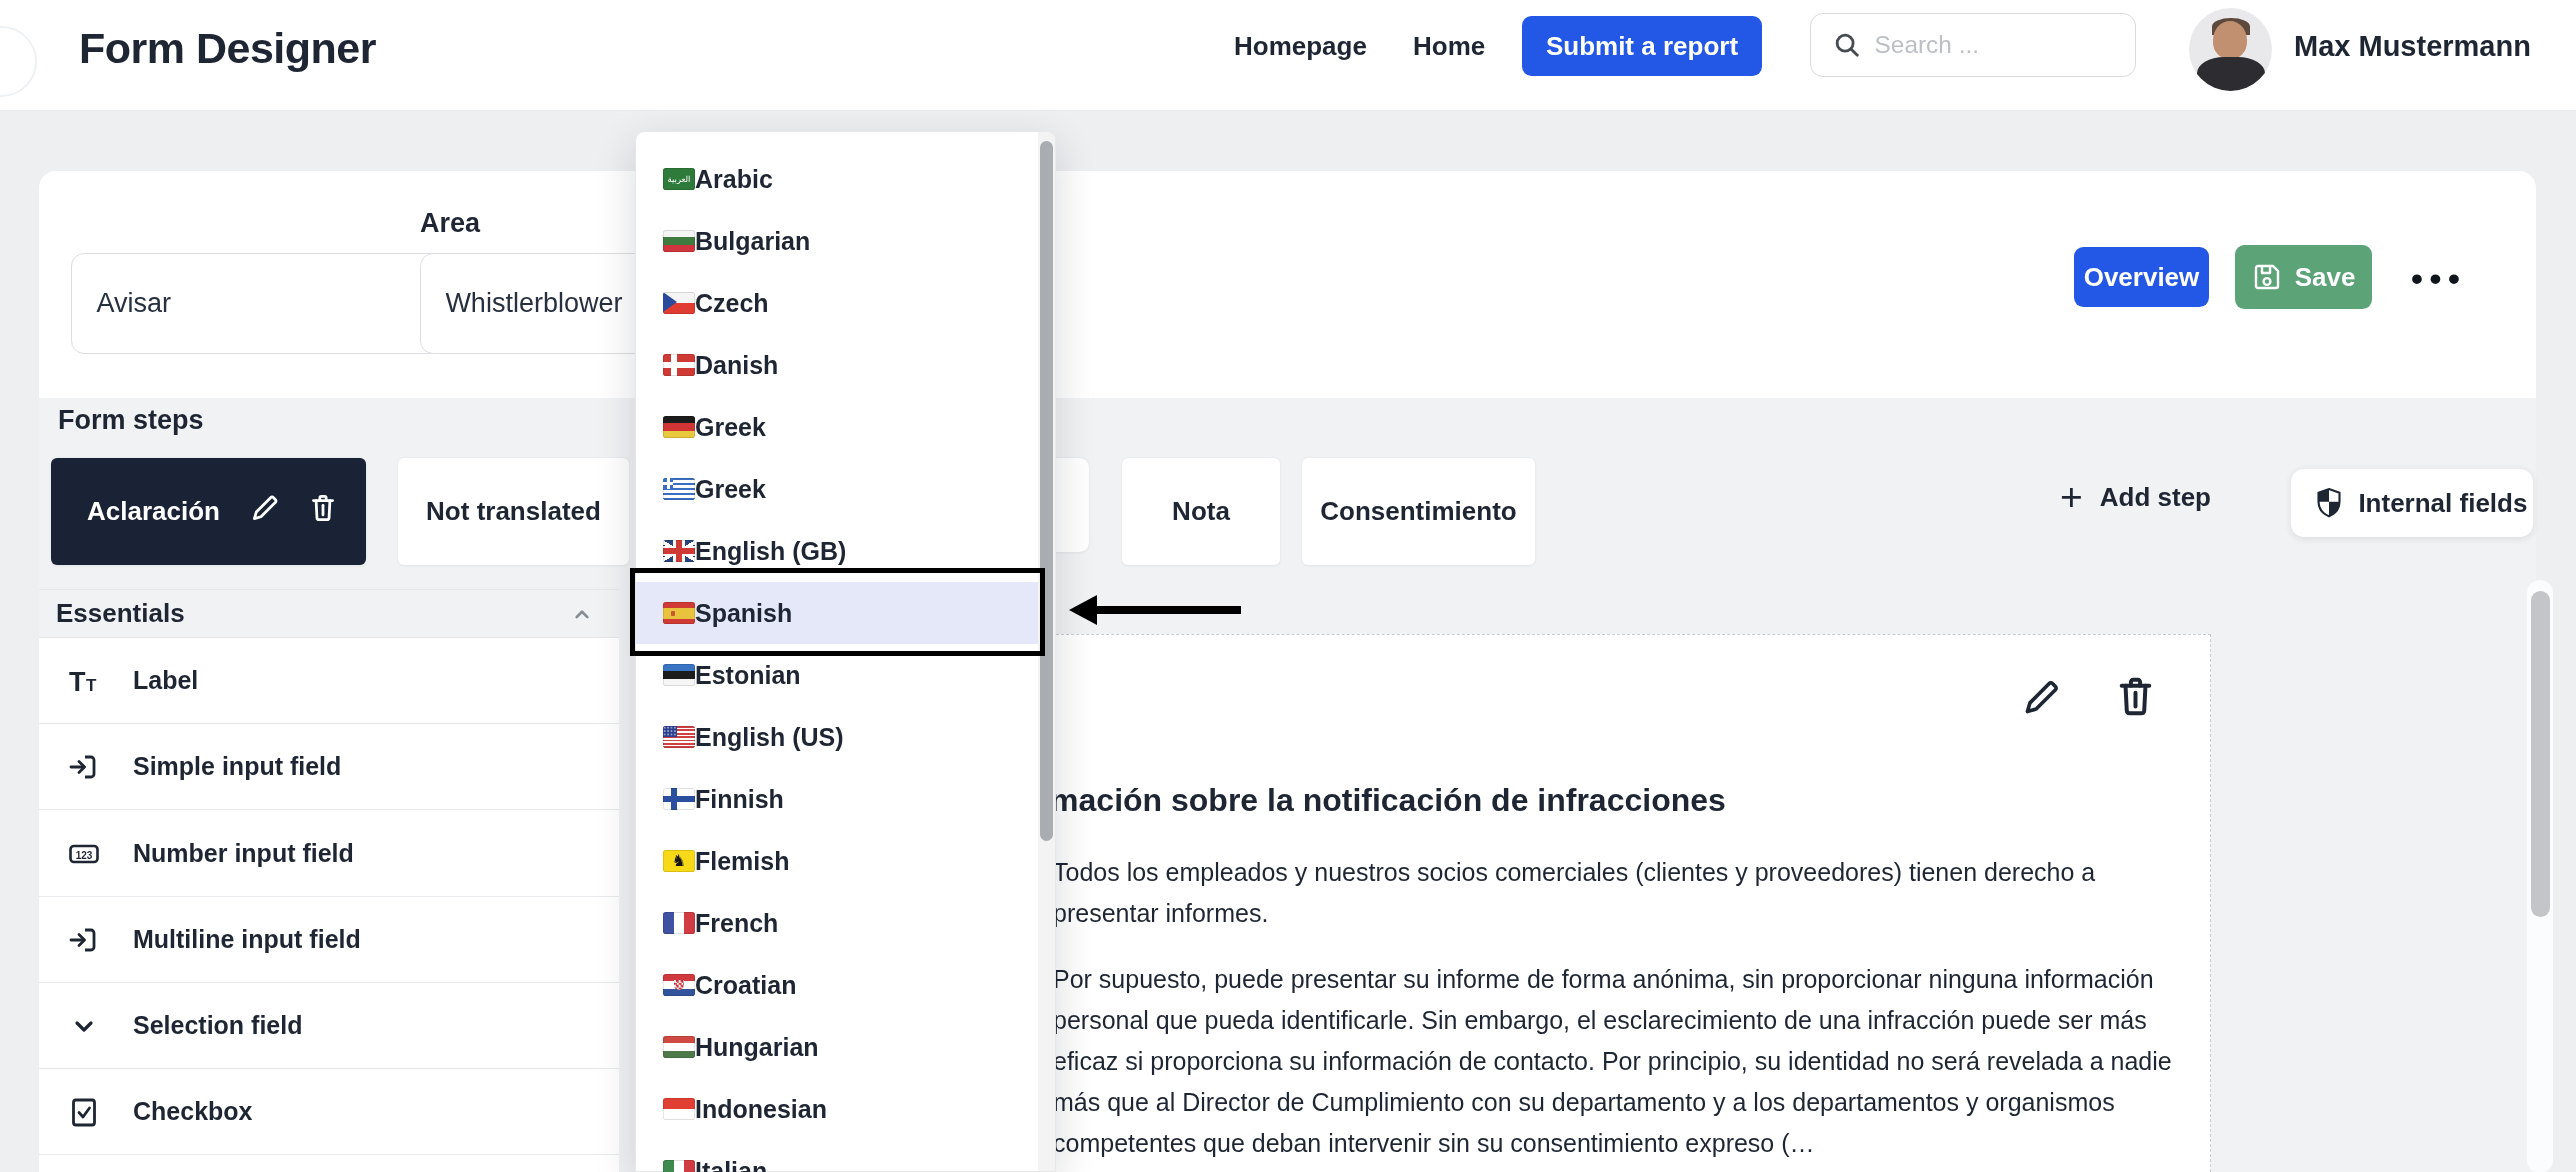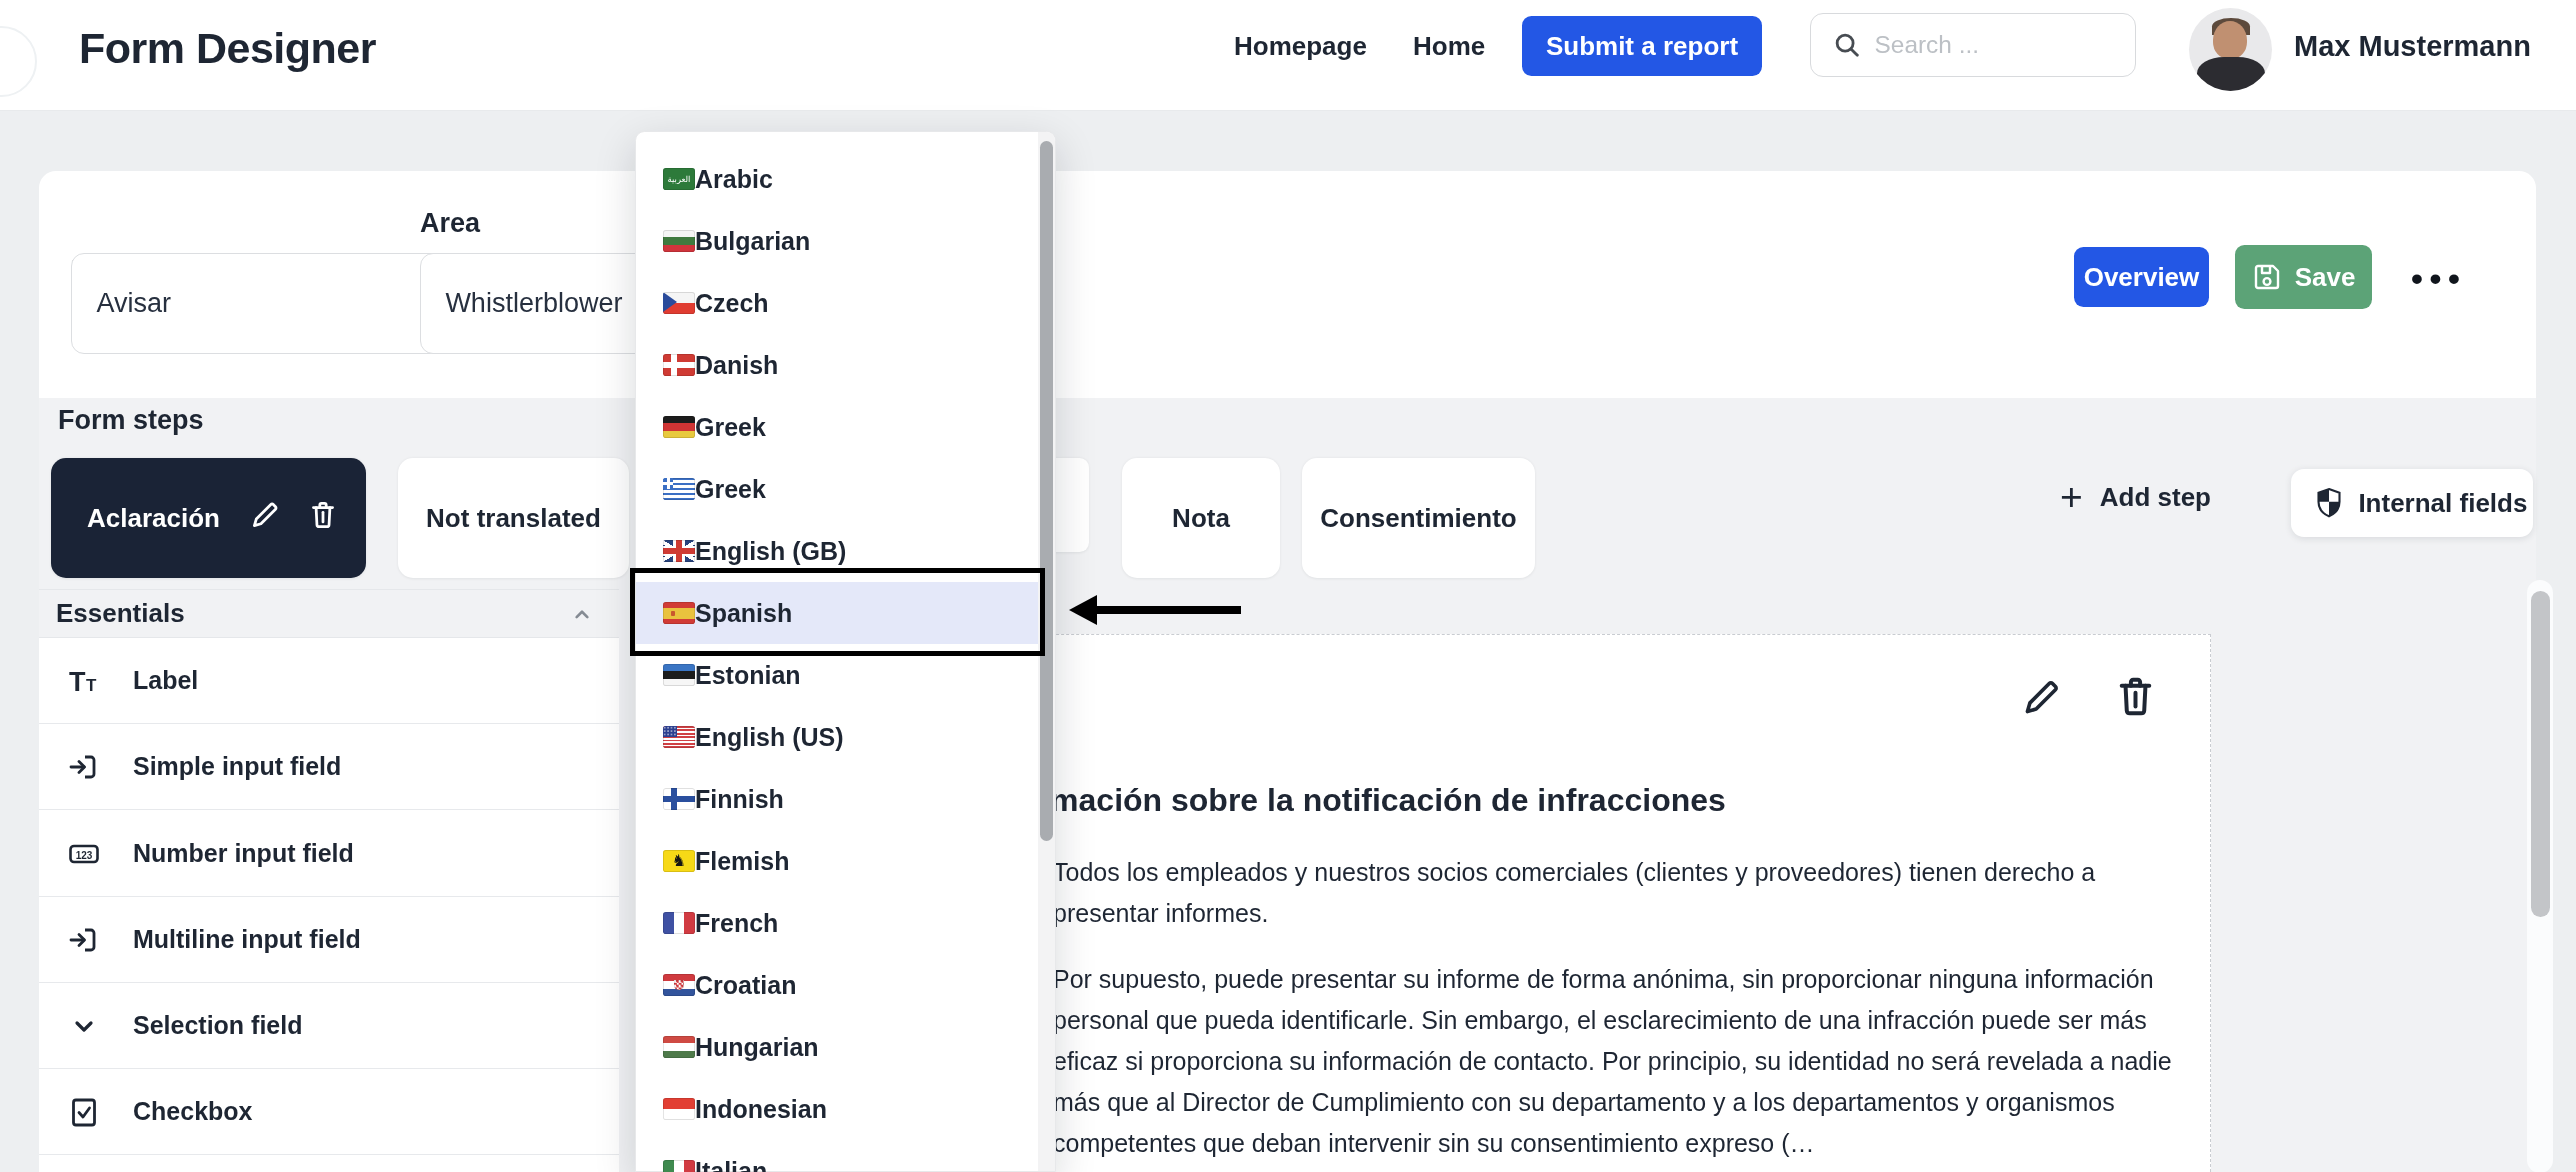--- a/index.html
+++ b/index.html
@@ -33,21 +33,21 @@
   #card { position:absolute; left:39px; top:171px; width:2497px; height:1032px; background:#fff;
     border-radius:17px 17px 0 0; z-index:1; }
   #gray-section { position:absolute; left:39px; top:398px; width:2497px; height:775px; background:#f1f2f4; z-index:1; }
 
   .field-label { position:absolute; font-size:27px; font-weight:bold; z-index:2; }
   .text-input { position:absolute; height:101px; border:1.9px solid #dcdee1; border-radius:13px; background:#fff;
     font-size:27px; color:#27303f; padding-left:24.4px; z-index:2; outline:none; font-family:"Liberation Sans",sans-serif; }
 
   
   #form-steps-label { position:absolute; left:58px; top:405px; font-size:27px; font-weight:bold; z-index:2; }
-  .step { position:absolute; top:458px; height:120px; border-radius:15px; background:#fff;
+  .step { position:absolute; top:458px; height:107px; border-radius:6px; background:#fff;
     box-shadow:0 0.9px 2.8px rgba(20,25,35,.07); display:flex; align-items:center; justify-content:center;
     font-size:26px; font-weight:bold; cursor:pointer; z-index:2; }
   .step.active { background:#1a2336; color:#fff; justify-content:flex-start; padding-left:36px; }
   .step.active .step-icons { display:flex; gap:24.4px; margin-left:28px; }
   .step.active svg { width:34px; height:34px; }
   #step-sliver { position:absolute; left:1053px; top:458px; width:36px; height:94px; background:#fff;
     border-radius:0 9.4px 9.4px 0; box-shadow:0 0.9px 2.8px rgba(20,25,35,.07); z-index:2; }
   #add-step { position:absolute; left:2060px; top:478px; display:flex; align-items:center; gap:17px;
     font-size:26px; font-weight:600; cursor:pointer; z-index:2; }
   #add-step .plus { font-size:39px; font-weight:400; line-height:38px; }

